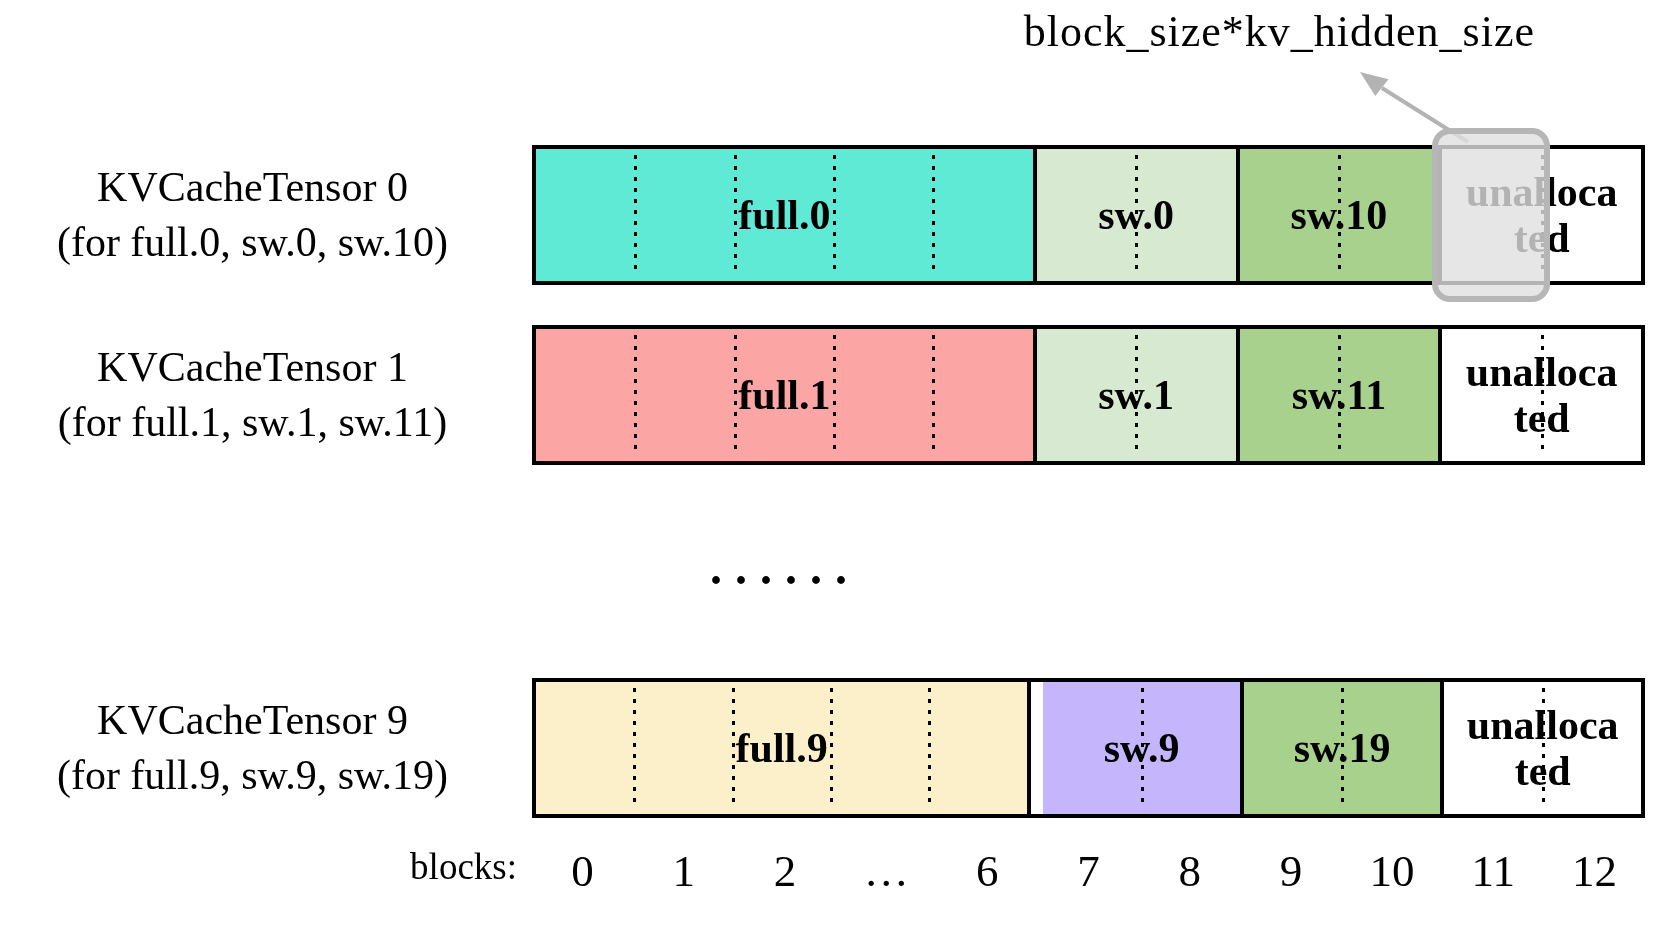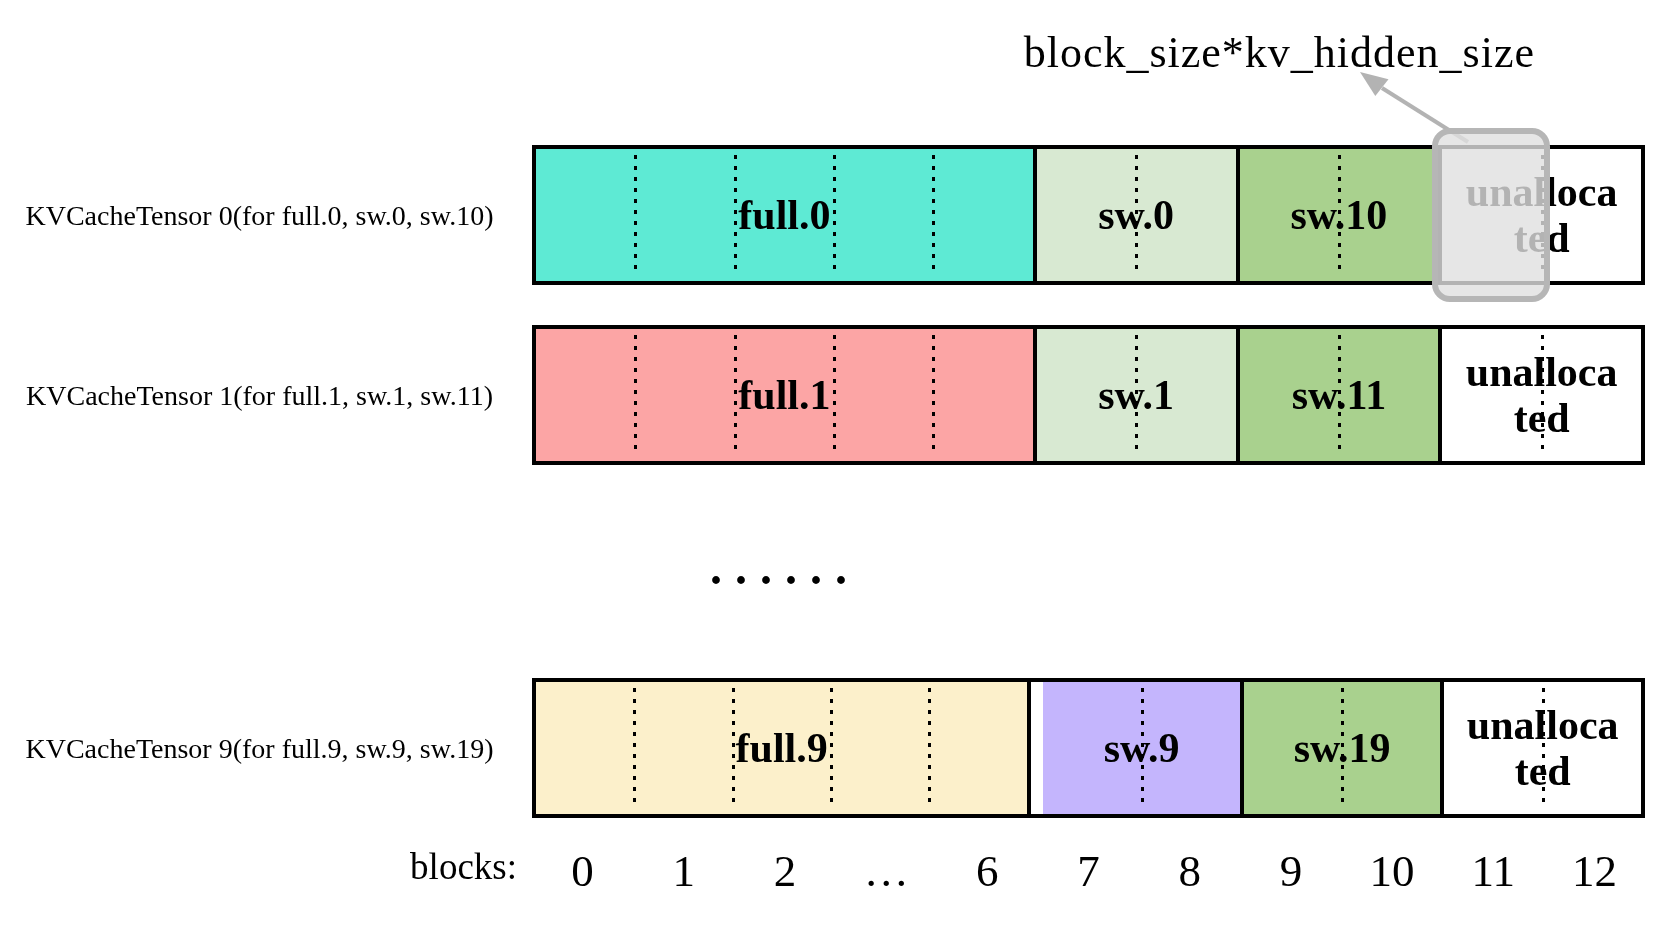--- a/index.html
+++ b/index.html
@@ -2,28 +2,28 @@
 <html><head>
 <meta charset="utf-8">
 <style>
   html,body{margin:0;padding:0;background:#fff;}
   #page{
     position:relative;width:1676px;height:938px;background:#ffffff;overflow:hidden;
     font-family:"Liberation Serif","DejaVu Serif",serif;color:#000;
   }
   
   .annotation{
-    position:absolute;top:27px;right:141px;font-size:44px;letter-spacing:1px;white-space:nowrap;
+    position:absolute;top:6px;right:141px;font-size:44px;letter-spacing:1px;white-space:nowrap;
   }
   .arrow-svg{position:absolute;left:1330px;top:58px;width:170px;height:100px;}
   
   .row-label{
-    position:absolute;left:7px;width:505px;display:flex;flex-direction:row;
+    position:absolute;left:0;width:505px;display:flex;flex-direction:column;
     justify-content:center;align-items:center;text-align:center;
-    font-size:28px;line-height:55px;
+    font-size:42px;line-height:55px;
   }
   .bar{
     position:absolute;left:532px;width:1113px;box-sizing:border-box;
     border:4px solid #000;display:flex;background:#fff;
   }
   .seg{
     position:relative;display:flex;align-items:center;justify-content:center;
     box-sizing:border-box;border-right:4px solid #000;
   }
   .seg:last-child{border-right:none;}

